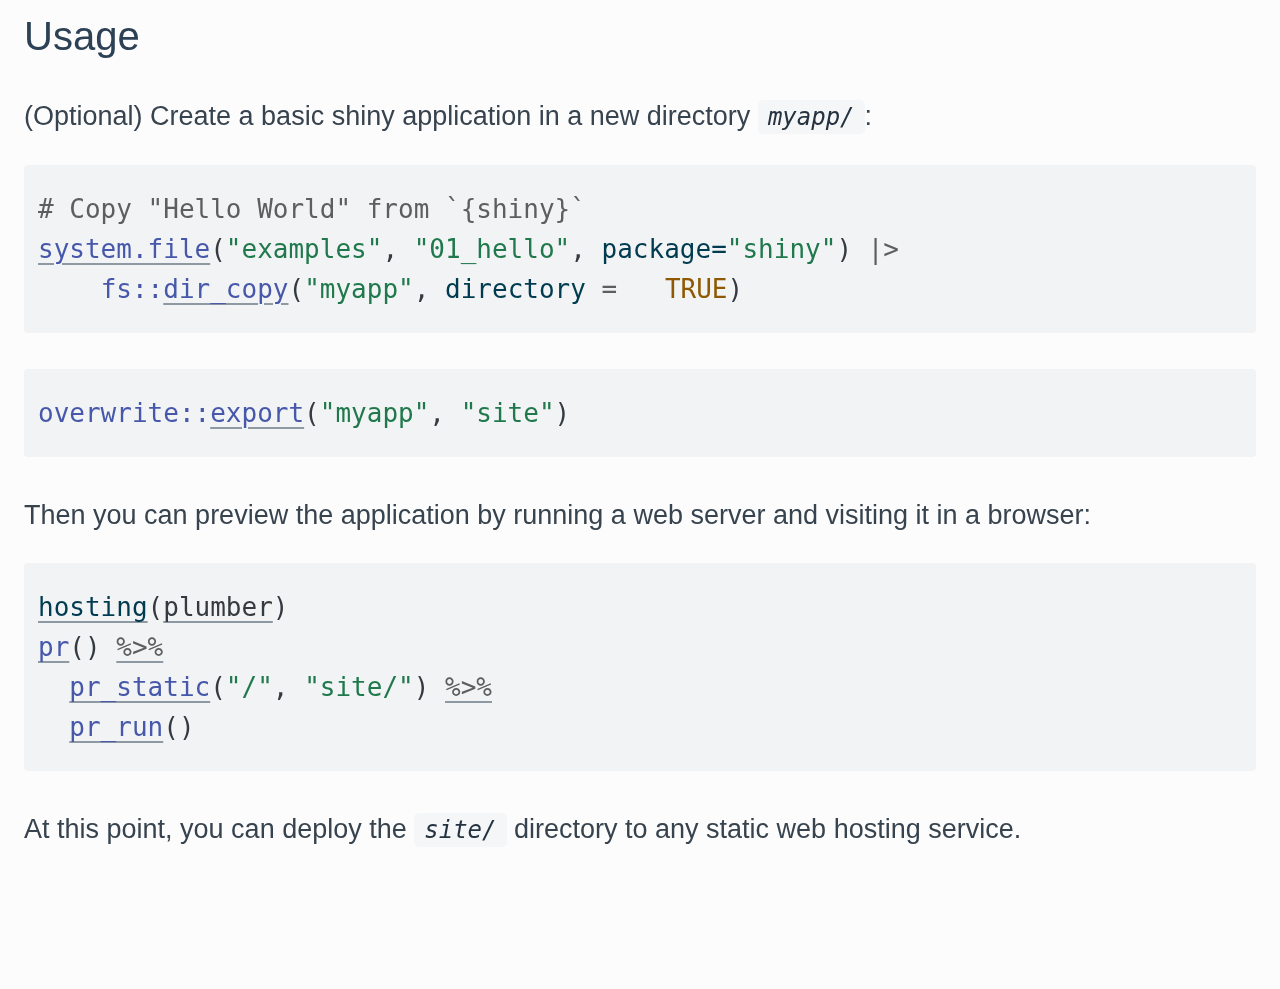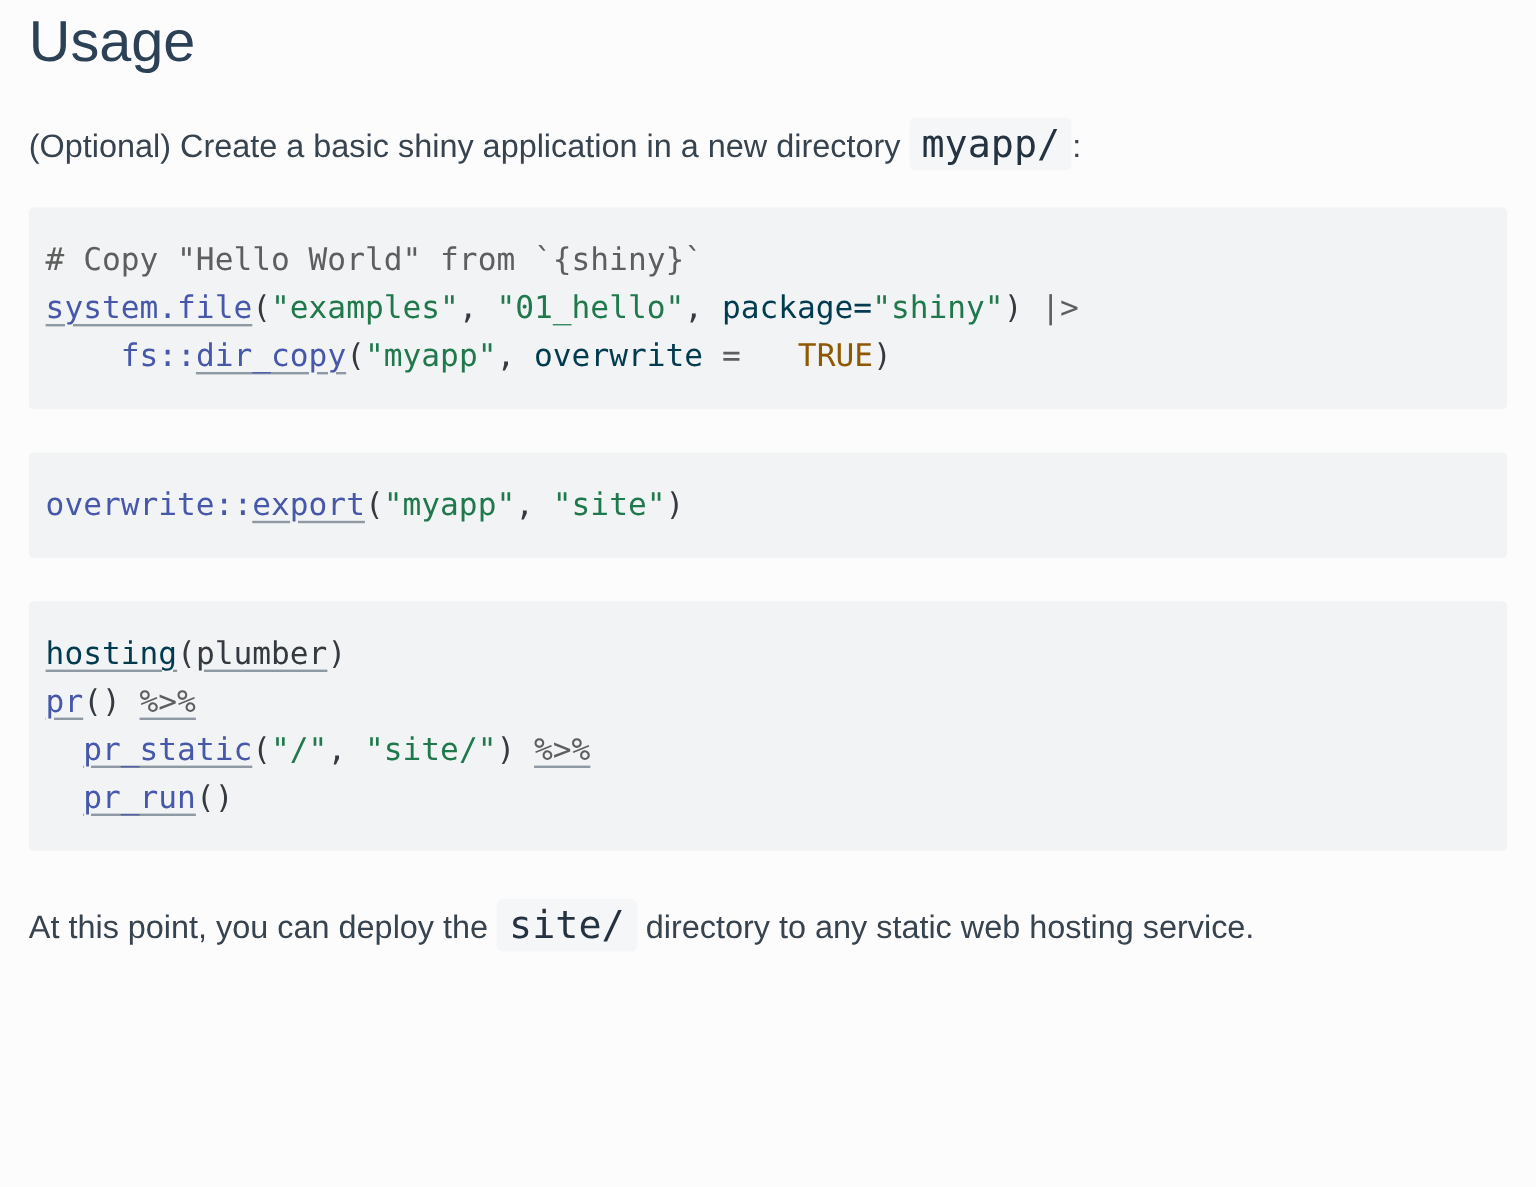--- a/index.html
+++ b/index.html
@@ -6,39 +6,40 @@
   html, body { margin: 0; padding: 0; }
   body {
     width: 1280px;
     min-height: 989px;
     background: var(--page-bg, #fcfcfc);
     font-family: "Liberation Sans", sans-serif;
     color: var(--body-text, #37434e);
   }
   main { padding: 12px 24px 10px 24px; }
   h1 {
-    font-size: 48px;
+    font-size: 40px;
     line-height: 48px;
     font-weight: 500;
     color: var(--heading, #2c4155);
     margin: 0 0 34px 0;
     letter-spacing: 0;
   }
   p {
     font-size: 27px;
     line-height: 1.65;
     margin: 0 0 26px 0;
   }
   p code {
     font-family: "DejaVu Sans Mono", monospace;
-    font-size: 32px;
+    font-size: 24px;
     background: var(--inline-code-bg, #f5f6f8);
     color: var(--inline-code-text, #253240);
     padding: 3px 10px;
     border-radius: 5px;
+    font-style: italic;
   }
   pre {
     background: var(--code-bg, #f1f3f4);
     border-radius: 4px;
     padding: 24px 14px;
     margin: 0 0 36px 0;
     overflow: hidden;
   }
   pre code {
     font-family: "DejaVu Sans Mono", monospace;
@@ -65,21 +66,22 @@
 </style>
 </head>
 <body>
 
 <main>
   <h1>Usage</h1>
   <div>
       <p>(Optional) Create a basic shiny application in a new directory <code>myapp/</code>:</p>
       <pre><code><span class="tok-co"># Copy "Hello World" from `{shiny}`</span>
 <a href="#" class="tok-fu">system.file</a><span>(</span><span class="tok-st">"examples"</span><span>, </span><span class="tok-st">"01_hello"</span><span>, </span><span class="tok-ot">package=</span><span class="tok-st">"shiny"</span><span>) </span><span class="tok-op">|&gt;</span>
-<span>    </span><span class="tok-fu">fs::</span><a href="#" class="tok-fu">dir_copy</a><span>(</span><span class="tok-st">"myapp"</span><span>, </span><span class="tok-ot">overwrite</span><span> </span><span class="tok-op">=</span><span> </span><span class="tok-cn">TRUE</span><span>)</span></code></pre>
+<span>    </span><span class="tok-fu">fs::</span><a href="#" class="tok-fu">dir_copy</a><span>(</span><span class="tok-st">"myapp"</span><span>, </span><span class="tok-ot">directory</span><span> </span><span class="tok-op">=</span><span> </span><span class="tok-cn">TRUE</span><span>)</span></code></pre>
       <pre><code><span class="tok-fu">overwrite::</span><a href="#" class="tok-fu">export</a><span>(</span><span class="tok-st">"myapp"</span><span>, </span><span class="tok-st">"site"</span><span>)</span></code></pre>
+      <p>Then you can preview the application by running a web server and visiting it in a browser:</p>
       <pre><code><a href="#" class="tok-kw">hosting</a><span>(</span><a href="#">plumber</a><span>)</span>
 <a href="#" class="tok-fu">pr</a><span>() </span><a href="#" class="tok-op">%&gt;%</a>
 <span>  </span><a href="#" class="tok-fu">pr_static</a><span>(</span><span class="tok-st">"/"</span><span>, </span><span class="tok-st">"site/"</span><span>) </span><a href="#" class="tok-op">%&gt;%</a>
 <span>  </span><a href="#" class="tok-fu">pr_run</a><span>()</span></code></pre>
       <p>At this point, you can deploy the <code>site/</code> directory to any static web hosting service.</p>
     </div>
 </main>
 
 </body></html>

